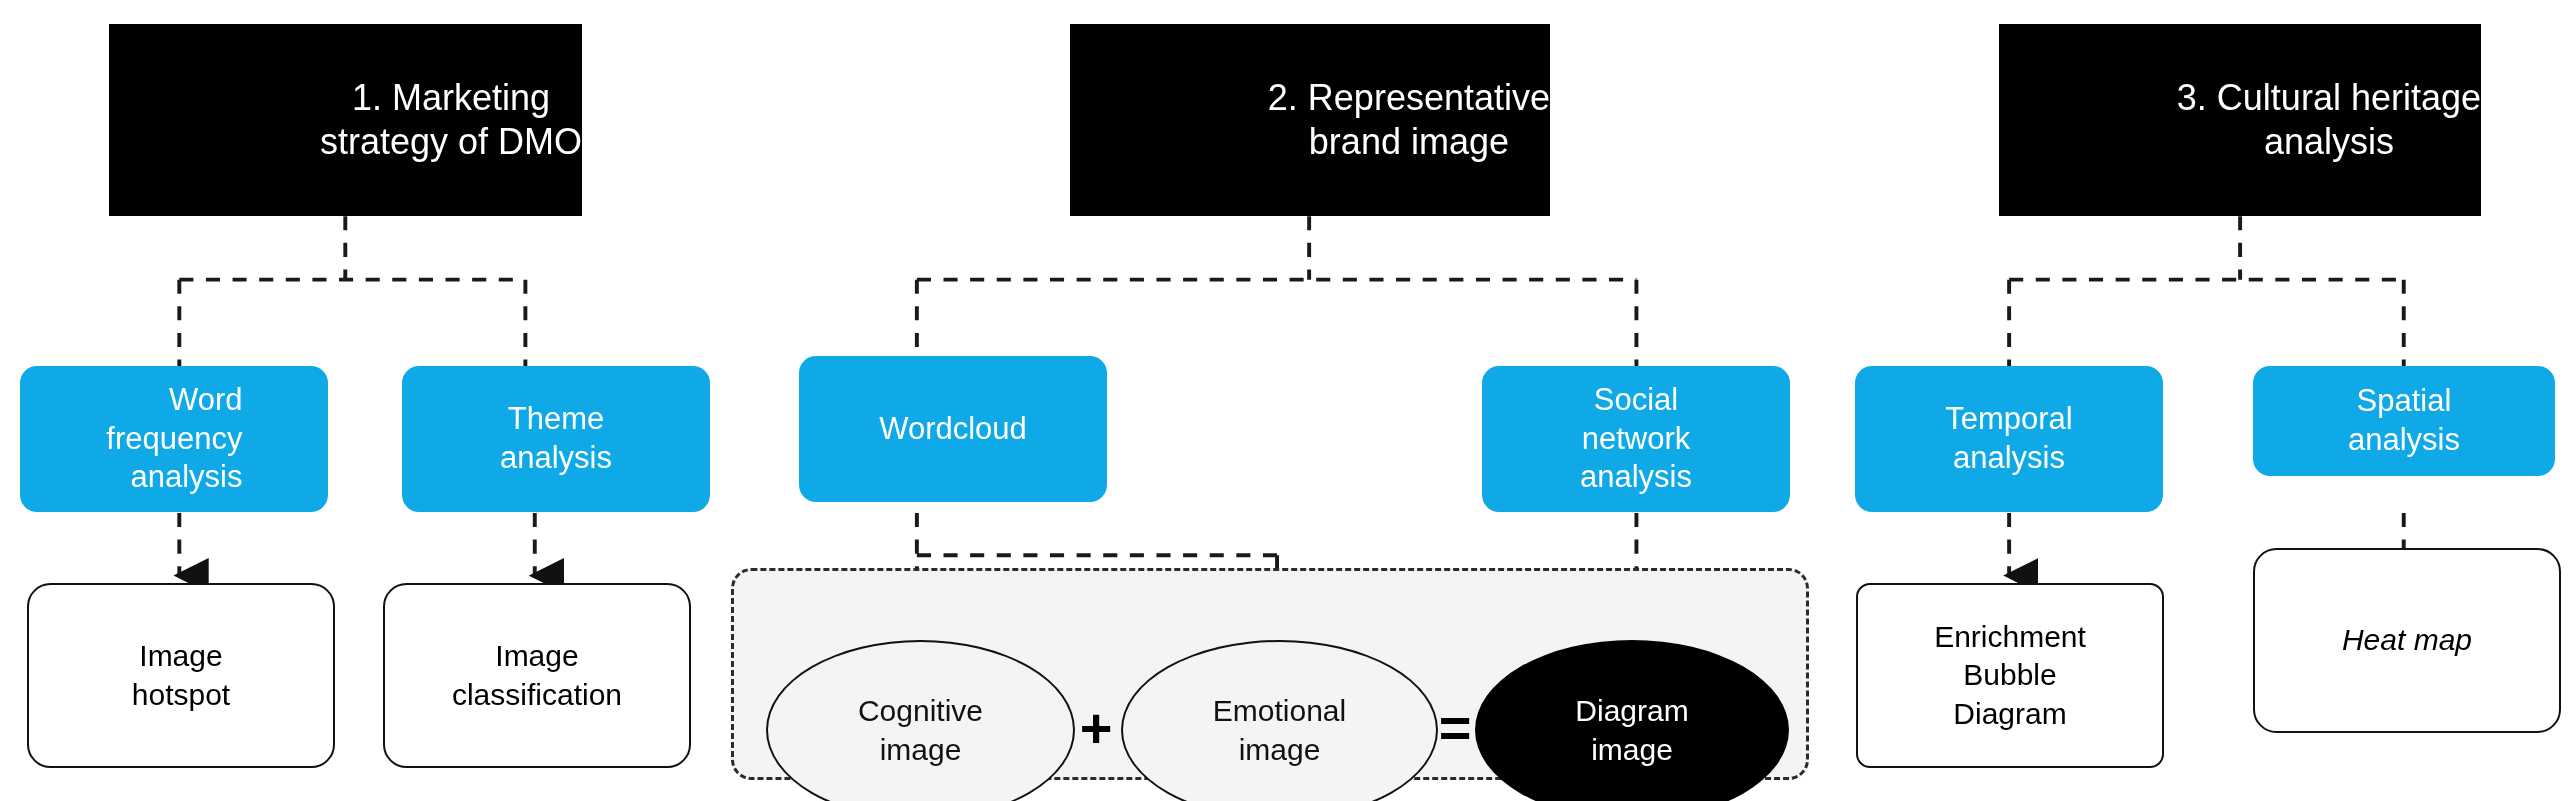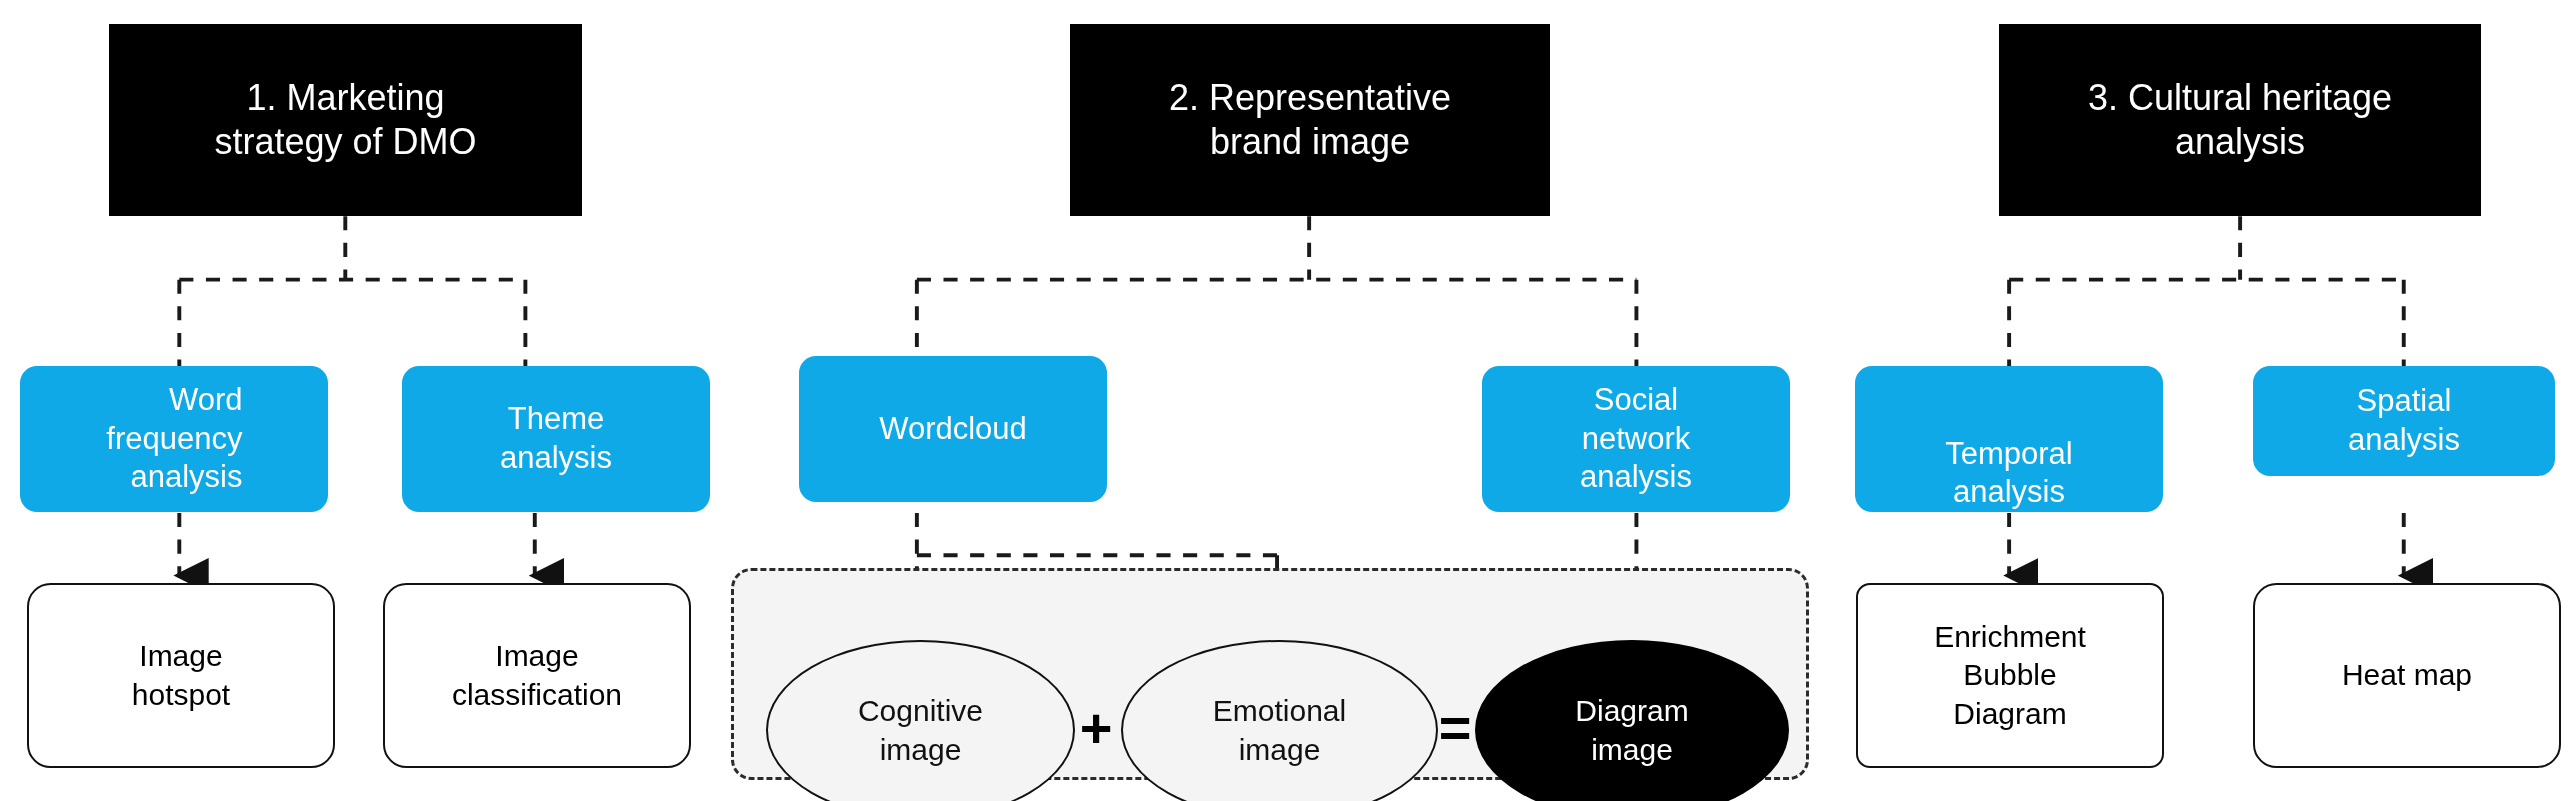--- a/index.html
+++ b/index.html
@@ -1,21 +1,21 @@
 <!DOCTYPE html>
 <html style="font-size:12.5px"><head>
 <meta charset="utf-8">
 <style>
   html,body{margin:0;padding:0;background:#ffffff;}
   body{width:2576px;height:802px;font-family:"Liberation Sans",sans-serif;}
   #canvas{position:relative;width:2576px;height:802px;overflow:hidden;background:#fff;}
 
   .header-box{
     position:absolute;background:#000000;color:#ffffff;
-    display:flex;align-items:center;justify-content:center;text-align:center;
+    display:flex;align-items:center;justify-content:flex-end;text-align:center;
     font-size:36px;line-height:1.22;font-weight:400;letter-spacing:0px;
     white-space:pre-line;
   }
   .blue-box{
     position:absolute;background:#0FA9E8;color:#ffffff;border-radius:17px;
     display:flex;align-items:center;justify-content:center;text-align:center;
     font-size:31px;line-height:1.25;font-weight:400;white-space:pre-line;
   }
   .white-box{
     position:absolute;background:#ffffff;color:#000000;border:2.3px solid #111;
@@ -130,32 +130,32 @@
   <div class="ellipse filled" style="left:1475px;top:640px;width:310px;height:176px;">
     <span>Diagram
 image</span>
   </div>
 
   <div class="header-box" style="left:1999px;top:24px;width:482px;height:192px;">
     <span>3. Cultural heritage
 analysis</span>
   </div>
 
-  <div class="blue-box" style="left:1855px;top:366px;width:308px;height:146px;align-items:flex-end;">
+  <div class="blue-box" style="left:1855px;top:366px;width:308px;height:146px;">
     <span>Temporal
 analysis</span>
   </div>
   <div class="blue-box" style="left:2253px;top:366px;width:302px;height:110px;align-items:center;">
     <span>Spatial
 analysis</span>
   </div>
 
   <div class="white-box" style="left:1856px;top:583px;width:304px;height:181px;border-radius:14px;">
     <span>Enrichment
 Bubble
 Diagram</span>
   </div>
-  <div class="white-box" style="left:2253px;top:583px;width:304px;height:181px;">
+  <div class="white-box" style="left:2253px;top:548px;width:304px;height:181px;font-style:italic;">
     <span>Heat map</span>
   </div>
 
 </div>
 
 
 </body></html>

